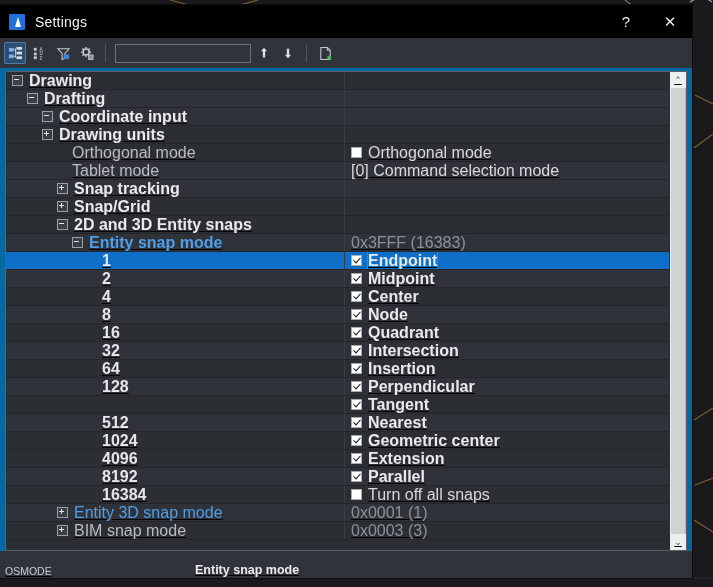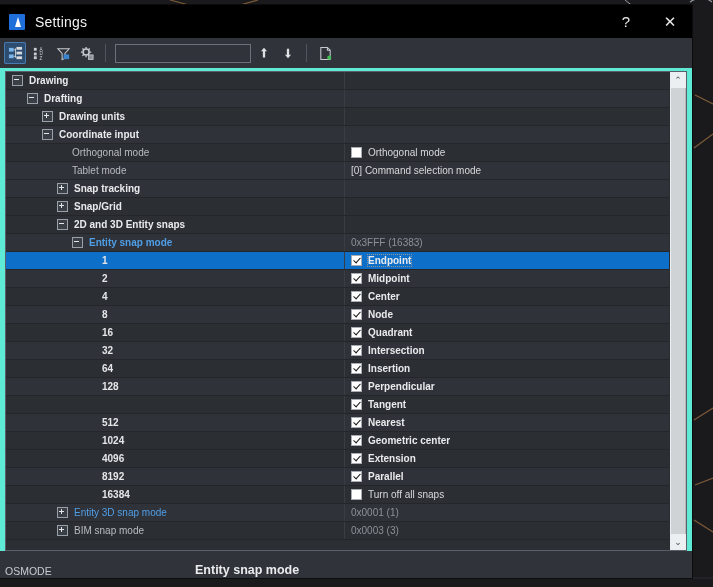--- a/index.html
+++ b/index.html
@@ -19,24 +19,25 @@
     background: #1a1a1c;
   }
   #canvas-bg svg { position:absolute; inset:0; }
 
   
   #settings-window {
     position: absolute;
     left: 0; top: 5px;
     width: 692px;
     height: 573px;
-    background: #5eead4;
+    background: #0369a1;
     display: flex;
     flex-direction: column;
     box-shadow: 0 0 0 1px #0c0c0d;
+    text-decoration: underline;
   }
 
   
   #titlebar {
     height: 33px;
     background: #000000;
     display: flex;
     align-items: center;
     flex: 0 0 auto;
   }
@@ -126,21 +127,21 @@
     flex: 1 1 auto;
     overflow: hidden;
   }
 
   .row {
     height: 17px;
     display: flex;
     align-items: center;
     border-bottom: 1px solid #24262a;
     position: relative;
-    font-size: 10px;
+    font-size: 16px;
     color: #d7d9dc;
     white-space: nowrap;
     cursor: default;
   }
   .row.group { background: #2b2e33; }
   .row.alt   { background: #2f3238; }
   .row.selected { background: #0d6fc7; }
   .row.selected .cell-left { color: #ffffff; }
 
   .cell-left {
@@ -371,31 +372,31 @@
           </div>
           <div class="cell-right"></div>
         </div>
         <div class="row alt">
           <div class="cell-left" style="padding-left: 21px;">
             <span class="twisty"></span>
             <span class="label-bold">Drafting</span>
           </div>
           <div class="cell-right"></div>
         </div>
+        <div class="row alt">
+          <div class="cell-left" style="padding-left: 36px;">
+            <span class="twisty"></span>
+            <span class="label-bold">Coordinate input</span>
+          </div>
+          <div class="cell-right"></div>
+        </div>
         <div class="row group">
           <div class="cell-left" style="padding-left: 36px;">
             <span class="twisty plus"></span>
             <span class="label-bold">Drawing units</span>
-          </div>
-          <div class="cell-right"></div>
-        </div>
-        <div class="row alt">
-          <div class="cell-left" style="padding-left: 36px;">
-            <span class="twisty"></span>
-            <span class="label-bold">Coordinate input</span>
           </div>
           <div class="cell-right"></div>
         </div>
         <div class="row group">
           <div class="cell-left" style="padding-left: 51px;">
             <span style="width: 15px; flex: 0 0 15px;"></span>
             <span class="label-dim">Orthogonal mode</span>
           </div>
           <div class="cell-right">
             <span class="cb empty"></span>

